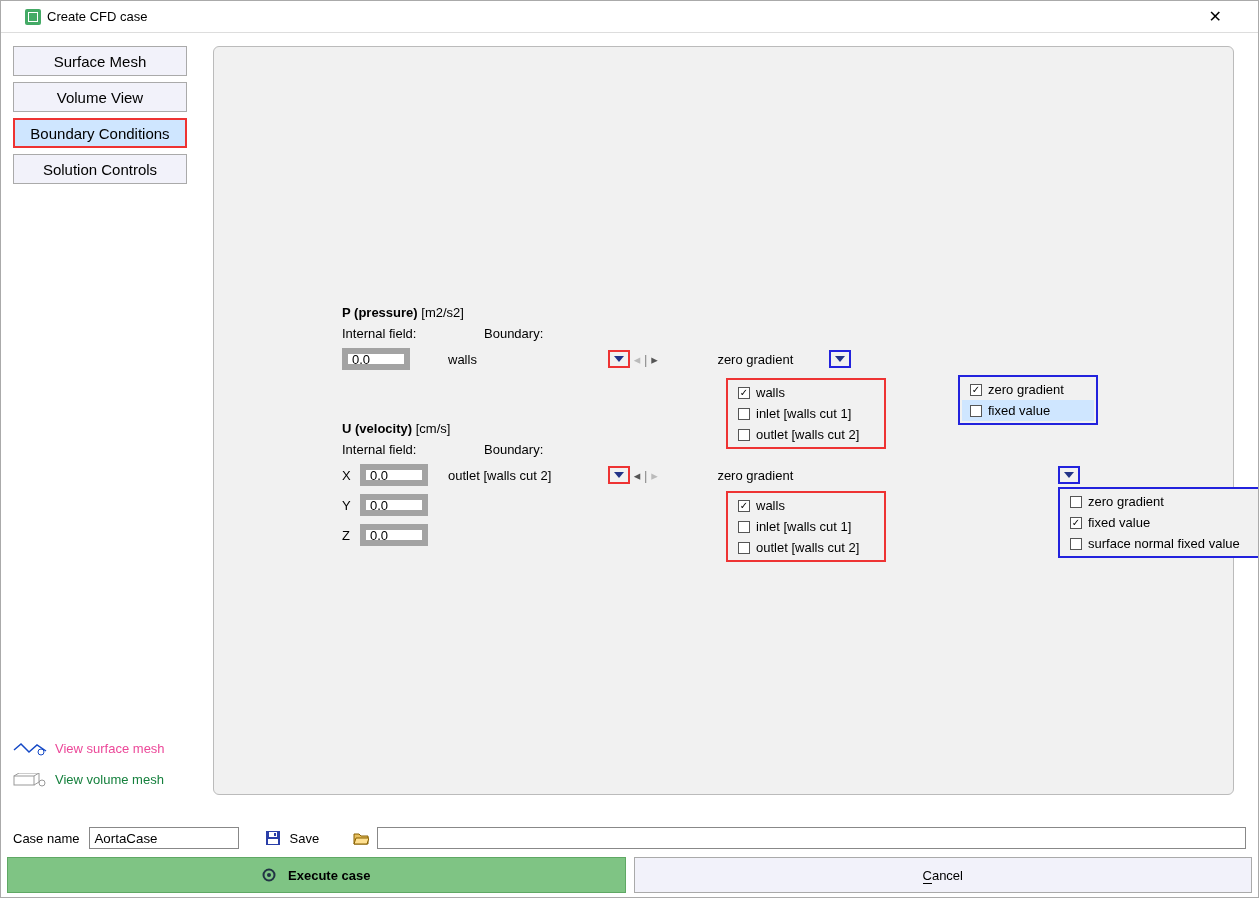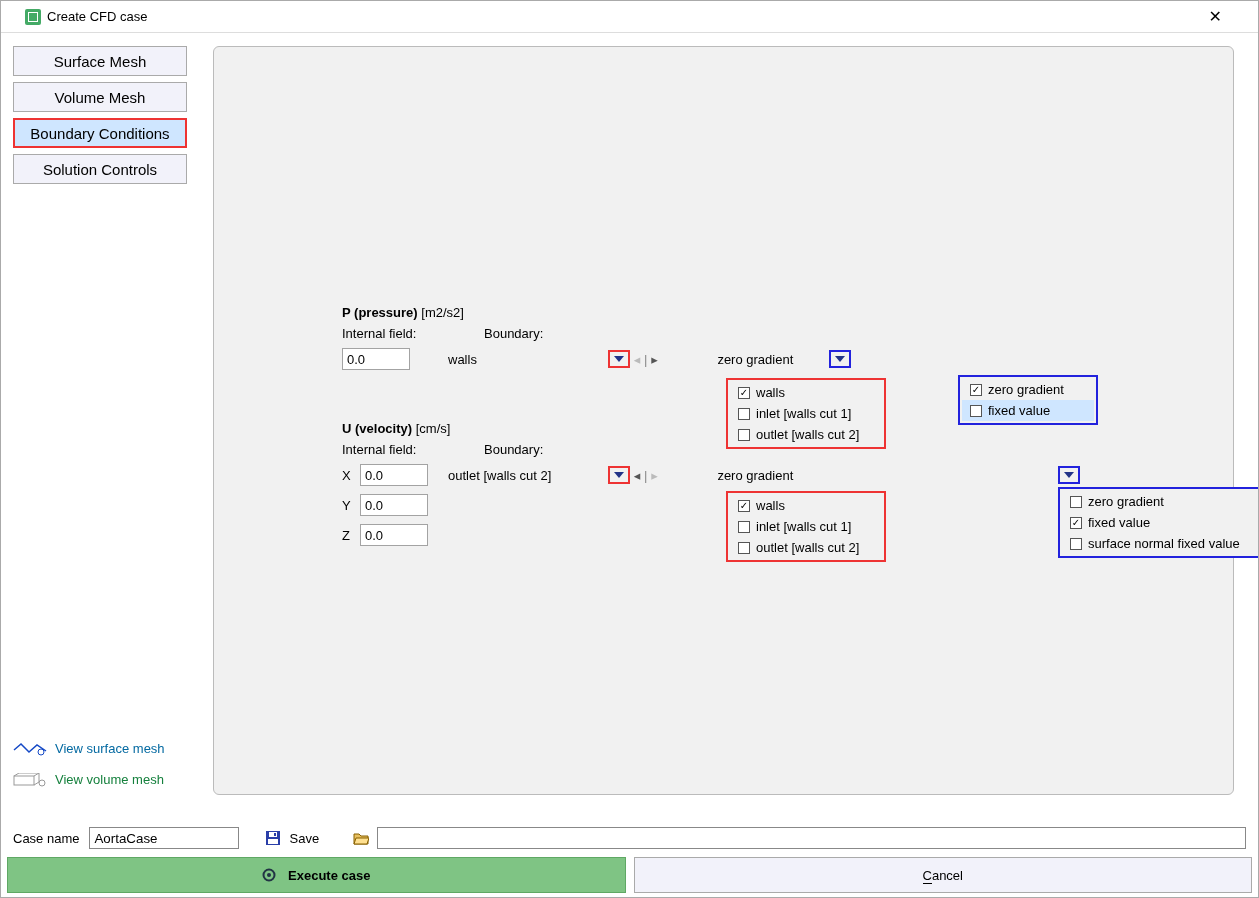--- a/index.html
+++ b/index.html
@@ -50,21 +50,21 @@
     font-size: 15px;
     cursor: pointer;
   }
   .sidebar .tab-btn.selected {
     background: #cfe6ff;
     border: 2px solid #e33;
   }
   .sidebar .spacer { flex: 1; }
   .view-link {
     display: flex; align-items: center; gap: 8px;
-    color: #0369a1; margin: 8px 0; cursor: pointer;
+    color: #ec4899; margin: 8px 0; cursor: pointer;
   }
   .view-link.disabled { color: #15803d; cursor: default; }
   .mesh-icon, .vol-icon { width: 34px; height: 14px; position: relative; }
   .mesh-icon svg, .vol-icon svg { width: 34px; height: 14px; }
 
   .content-panel {
     flex: 1;
     margin: 12px 24px 12px 4px;
     border: 1px solid #bbb;
     border-radius: 6px;
@@ -75,21 +75,21 @@
   .section { position: absolute; }
   .sec-p { top: 258px; left: 128px; width: 820px; }
   .sec-u { top: 374px; left: 128px; width: 960px; }
 
   .hdr b { font-weight: 600; }
   .sub-labels { margin-top: 6px; display: flex; gap: 50px; }
   .sub-labels span:first-child { display:inline-block; width: 92px; }
 
   .row { display: flex; align-items: center; margin-top: 6px; height: 24px; }
   .num-input {
-    width: 68px; height: 22px; border: 1px solid #a3a3a3; background: #fff;
+    width: 68px; height: 22px; border: 6px solid #a3a3a3; background: #fff;
     font-size: 13px; padding: 0 4px;
   }
   .xlabel { display: inline-block; width: 18px; }
 
   .selected-boundary { margin-left: 38px; display:inline-block; width: 140px; }
 
   .trigger-group { display:inline-flex; align-items:center; gap:2px; margin-left: 20px; }
   .trigger-dd {
     width: 22px; height: 18px; background: #f1f1f1; border: 1px solid #888;
     display: inline-flex; align-items: center; justify-content: center; cursor: pointer;
@@ -172,21 +172,21 @@
 <div class="titlebar">
   <div class="app-icon"></div>
   <span class="title">Create CFD case</span>
   <div class="close">✕</div>
 </div>
 
 <div class="main-area">
 
   <div class="sidebar">
     <button class="tab-btn"><span>Surface Mesh</span></button>
-    <button class="tab-btn"><span>Volume Mesh</span></button>
+    <button class="tab-btn"><span>Volume View</span></button>
     <button class="tab-btn selected"><span>Boundary Conditions</span></button>
     <button class="tab-btn"><span>Solution Controls</span></button>
 
     <div class="spacer"></div>
 
     <div class="view-link">
       <span class="mesh-icon">
         <svg viewBox="0 0 34 14">
             <polyline points="1,8 8,2 16,10 24,3 33,9" fill="none" stroke="#1549c6" stroke-width="1.5"></polyline>
             <circle cx="28" cy="10" r="3" fill="none" stroke="#1549c6"></circle>

